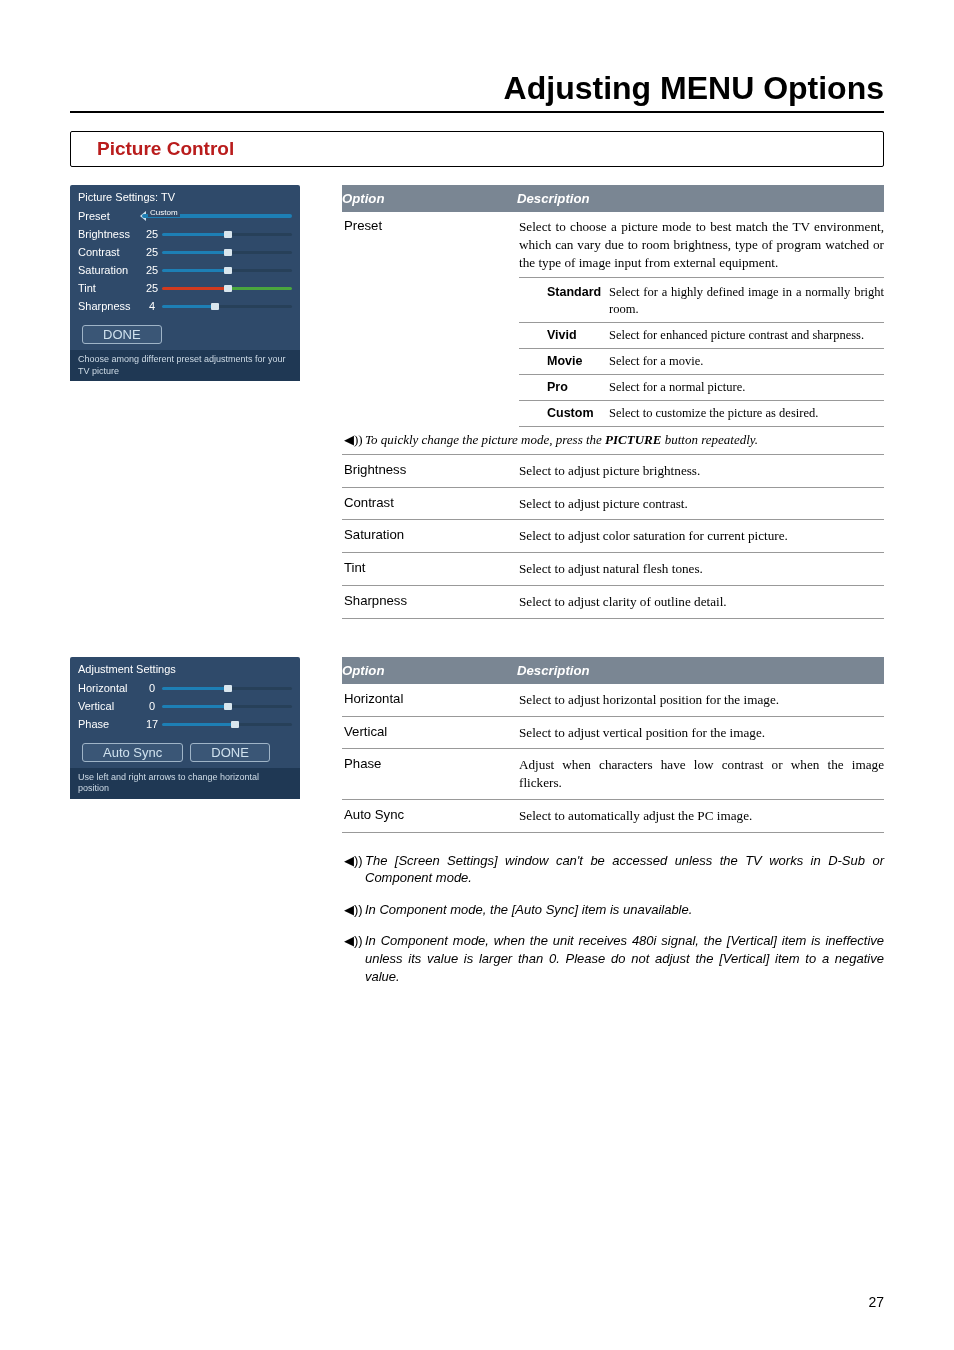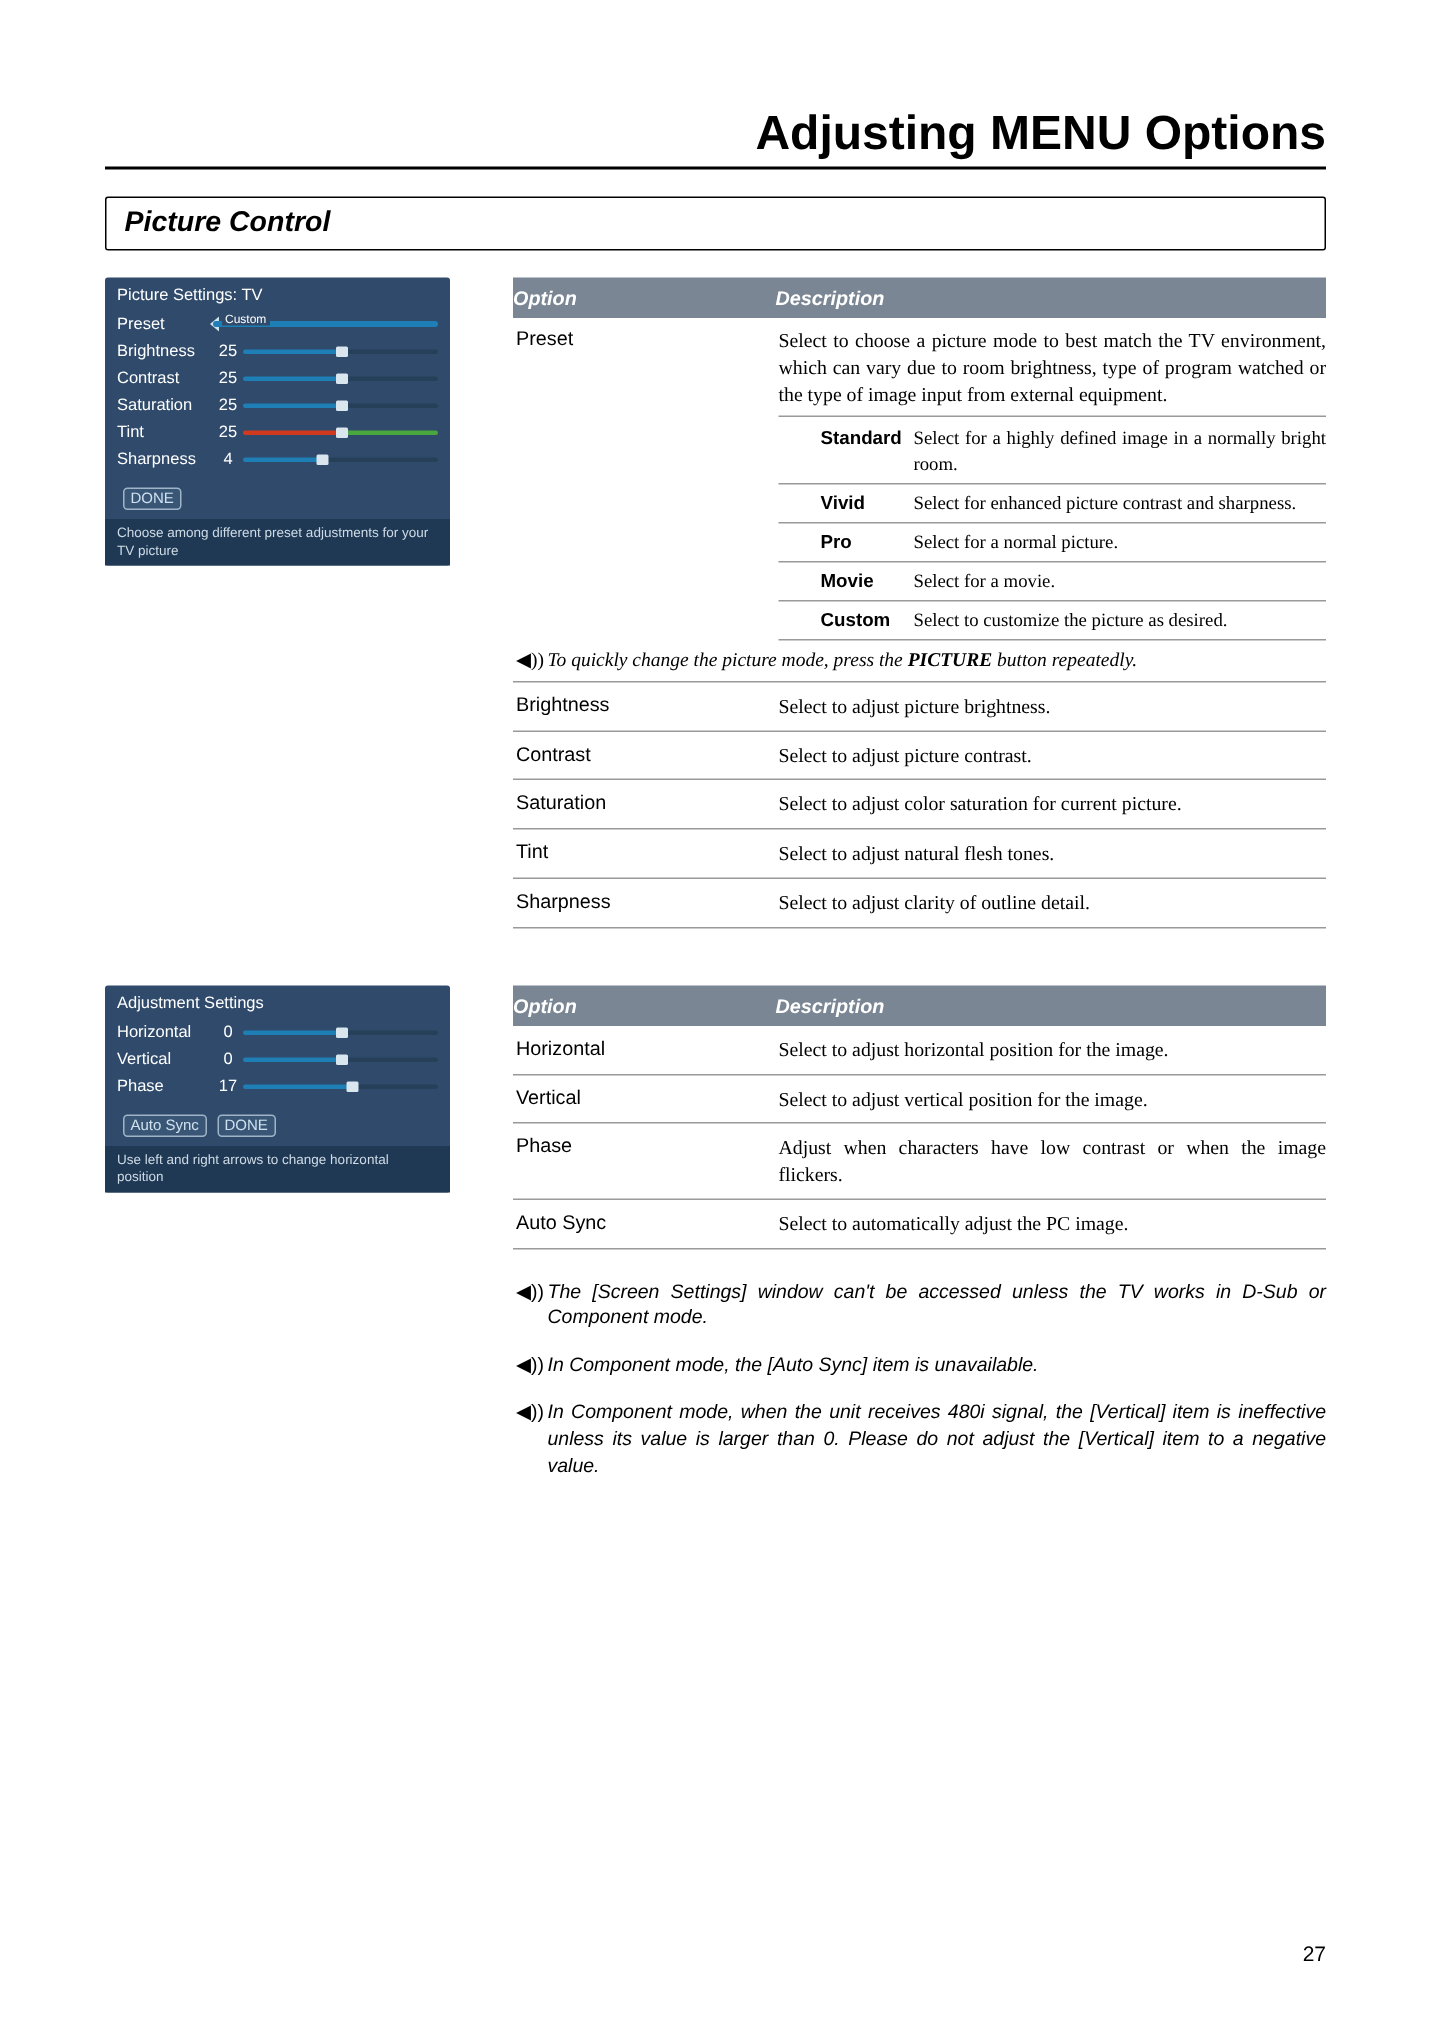--- a/index.html
+++ b/index.html
@@ -1,36 +1,36 @@
 <!DOCTYPE html>
 <html><head>
 <meta charset="utf-8">
 <style>
 html, body { margin: 0; padding: 0; background: #fff; font-family: Arial, Helvetica, sans-serif; color: #000; }
 .page { width: 954px; height: 1350px; margin: 0 auto; position: relative; padding: 70px 70px 40px 70px; box-sizing: border-box; }
 .page-title { font-size: 32px; font-weight: bold; text-align: right; border-bottom: 2px solid #000; padding-bottom: 4px; margin-bottom: 18px; }
-.subtitle-box { border: 1px solid #000; border-radius: 2px; padding: 6px 10px 6px 12px; font-size: 19px; font-style: italic; font-weight: bold; color: #000000; margin-bottom: 18px; }
+.subtitle-box { border: 1px solid #000; border-radius: 2px; padding: 6px 10px 6px 26px; font-size: 19px; font-weight: bold; color: #b91c1c; margin-bottom: 18px; }
 .content-row { display: flex; gap: 28px; margin-bottom: 38px; }
 .left-col { width: 244px; flex-shrink: 0; }
 .right-col { flex: 1; }
 .section-heading { font-size: 20px; font-style: italic; font-weight: bold; color: #223b6a; border-top: 2px solid #000; padding-top: 4px; margin-bottom: 10px; line-height: 1.25; }
 .osd { background: #2f4a6a; border-radius: 2px; font-size: 11px; color: #fff; width: 230px; }
 .osd-head { padding: 6px 8px 4px 8px; }
 .osd-rows { padding: 0 8px 6px 8px; }
 .osd-row { display: flex; align-items: center; height: 18px; }
 .osd-label { width: 64px; }
 .osd-val { width: 20px; text-align: center; }
 .osd-slider { flex: 1; height: 8px; position: relative; }
 .track { position: absolute; top: 3px; left: 0; right: 0; height: 3px; background: #274059; border-radius: 2px; }
 .track.left { background: #1d7fb5; }
 .track.tint-left { background: #d13a1e; }
 .track.tint-right { background: #4aa63e; }
 .handle { position: absolute; top: 1px; width: 8px; height: 7px; background: #d9e6ee; border-radius: 1px; }
 .btns { padding: 4px 8px 6px 8px; }
-.btn-osd { display: inline-block; border: 1px solid #9fb4c7; border-radius: 3px; padding: 1px 4px; font-size: 10px; color: #cfe1ee; background: #3a5676; margin-left: 4px; }
+.btn-osd { display: inline-block; border: 1px solid #9fb4c7; border-radius: 3px; padding: 1px 20px; font-size: 13px; color: #cfe1ee; background: #3a5676; margin-left: 4px; }
 .osd-foot { background: #1f3854; font-size: 9px; padding: 4px 8px; line-height: 1.3; color: #cedbe6; }
 .table { width: 100%; font-size: 13.2px; }
 .th-row { background: #7a8693; display: flex; }
 .th-cell { color: #ffffff; font-style: italic; font-weight: bold; padding: 6px 0; }
 .th-opt { width: 175px; }
 .th-desc { flex: 1; }
 .td-row { display: flex; border-bottom: 1px solid #999; padding: 7px 0 7px 0; align-items: flex-start; }
 .td-opt { width: 175px; padding-left: 2px; font-family: Arial; }
 .td-desc { flex: 1; font-family: Georgia, 'Times New Roman', serif; line-height: 1.35; text-align: justify; }
 .subopt-row { display: flex; border-bottom: 1px solid #999; padding: 4px 0; font-size: 12.5px; }
@@ -131,26 +131,26 @@
             <div style="padding-bottom:6px; border-bottom:1px solid #999; margin-bottom:2px;">Select to choose a picture mode to best match the TV environment, which can vary due to room brightness, type of program watched or the type of image input from external equipment.</div>
             <div class="subopt-row">
                 <div class="subopt-name">Standard</div>
                 <div class="subopt-desc">Select for a highly defined image in a normally bright room.</div>
               </div>
             <div class="subopt-row">
                 <div class="subopt-name">Vivid</div>
                 <div class="subopt-desc">Select for enhanced picture contrast and sharpness.</div>
               </div>
             <div class="subopt-row">
+                <div class="subopt-name">Movie</div>
+                <div class="subopt-desc">Select for a movie.</div>
+              </div>
+            <div class="subopt-row">
                 <div class="subopt-name">Pro</div>
                 <div class="subopt-desc">Select for a normal picture.</div>
-              </div>
-            <div class="subopt-row">
-                <div class="subopt-name">Movie</div>
-                <div class="subopt-desc">Select for a movie.</div>
               </div>
             <div class="subopt-row">
                 <div class="subopt-name">Custom</div>
                 <div class="subopt-desc">Select to customize the picture as desired.</div>
               </div>
           </div>
         </div>
         <div class="note-row" style="border-bottom:1px solid #999;">
           <span class="speaker">◀))</span>
           <span style="flex:1;">

